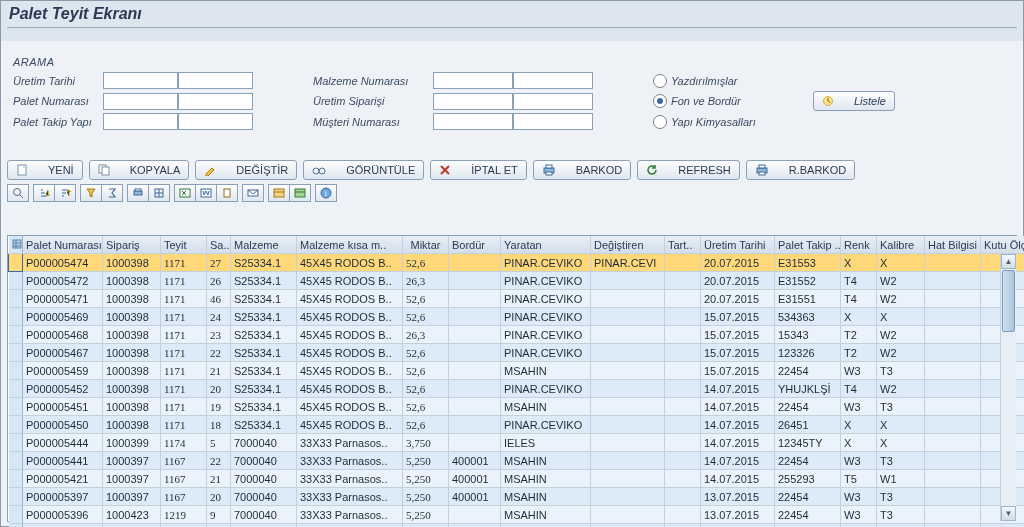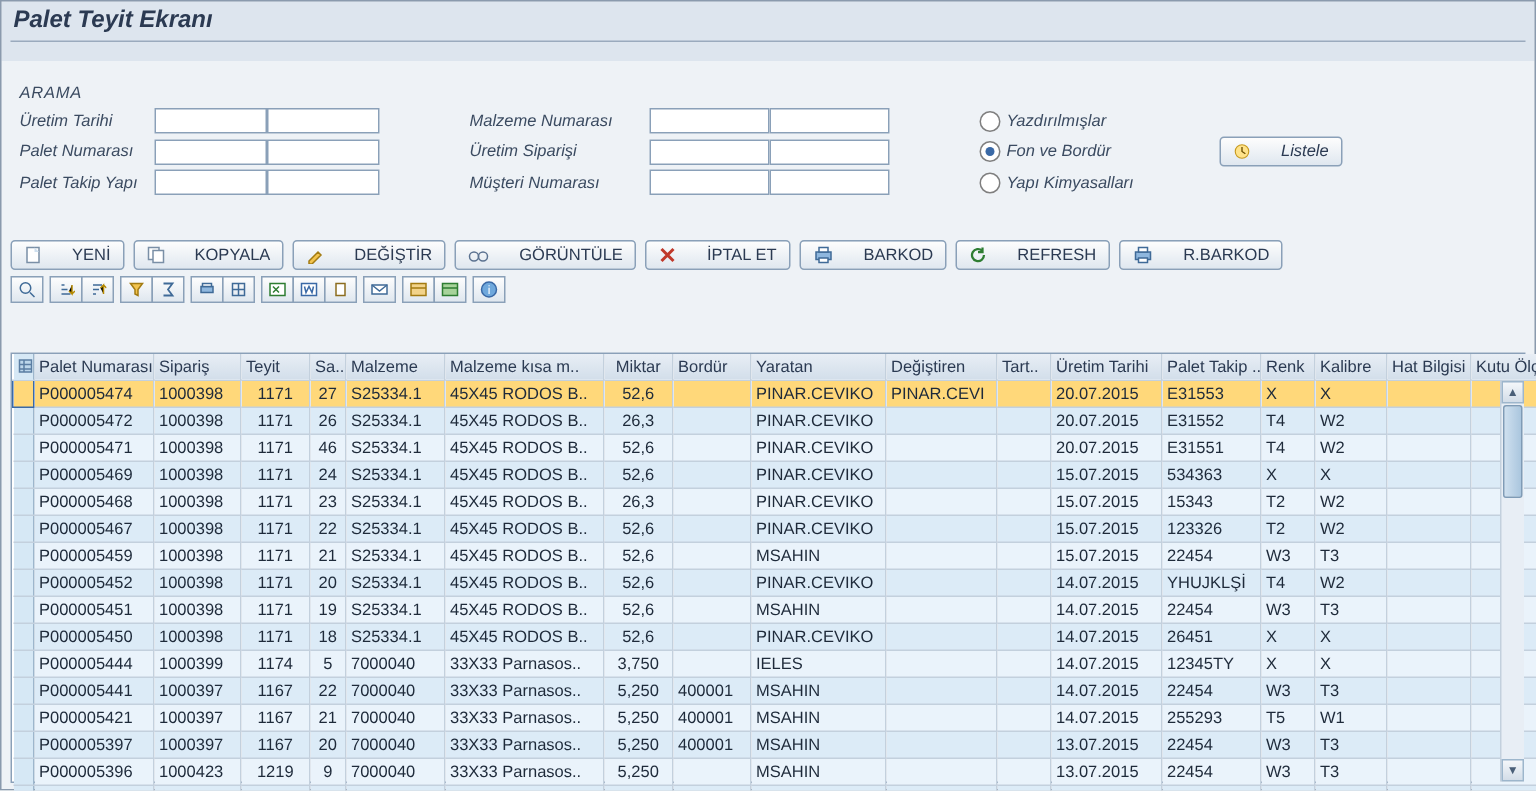--- a/index.html
+++ b/index.html
@@ -142,21 +142,21 @@
     text-align: left;
     color: #1e2a3a;
   }
   .grid th {
     background: linear-gradient(to bottom, #e8eef5, #d2deea);
     color: #2b3a52;
     font-weight: normal;
     position: sticky;
     top: 0;
   }
-  .grid td.num { text-align: center; }
+  .grid td.num { text-align: left; font-family: Liberation Serif, serif; }
   .grid .rowhandle {
     width: 12px;
     background: #d6e8f5;
     border-right: 1px solid #9db6cc;
   }
   .grid tbody tr:nth-child(odd)  { background: #eaf3fb; }
   .grid tbody tr:nth-child(even) { background: #dcebf7; }
   .grid tbody tr.sel td { background: #ffd87a !important; }
   .grid tbody tr.sel .rowhandle { background: #ffd87a !important; border: 1px solid #3a69a6; }
   .col-palet{width:80px;} .col-sip{width:58px;} .col-teyit{width:46px;text-align:right;} .col-sa{width:24px;}

